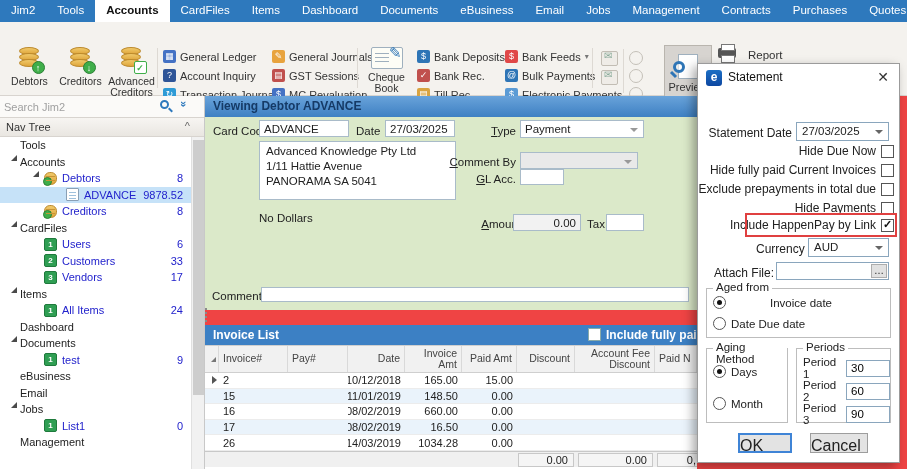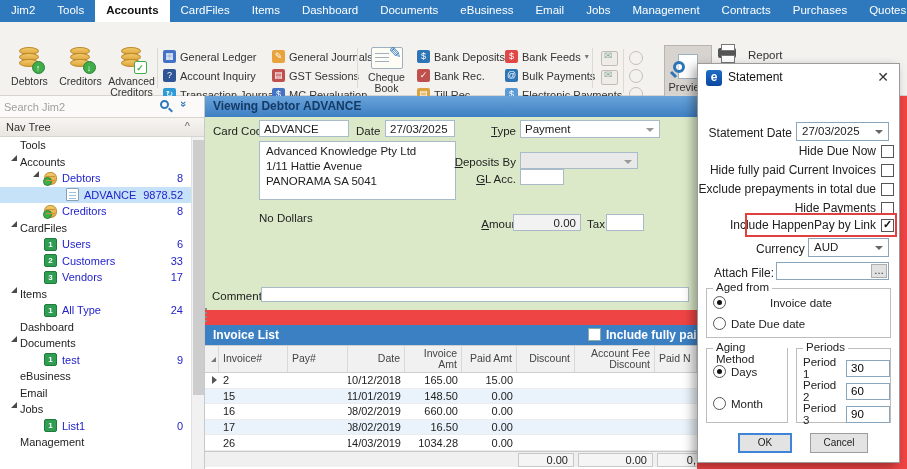--- a/index.html
+++ b/index.html
@@ -177,22 +177,22 @@
   .rad { width:13px; height:13px; border:1px solid #555; border-radius:50%; margin-right:5px; position:relative;
          flex:none; background:#fff; }
   .rad.on::after { content:""; position:absolute; left:3px; top:3px; width:5px; height:5px; border-radius:50%;
                    background:#111; }
   .period-row { position:absolute; display:flex; align-items:center; font-size:11.5px; }
   .period-input { width:44px; height:17px; border:1px solid #8aa6bd; font-size:11.5px; padding:1px 4px;
                   margin-left:6px; font-family:"Liberation Sans",sans-serif; outline:none; }
   #attach-input { position:absolute; border:1px solid #8aa6bd; background:#fff; height:18px; }
   #attach-btn { position:absolute; width:16px; height:14px; background:#e1e1e1; border:1px solid #adadad;
                 font-size:10px; text-align:center; line-height:11px; cursor:default; }
-  .dlg-btn { position:absolute; height:20px; background:#e3e3e3; border:1px solid #9d9d9d; font-size:10px;
-             text-align:center; padding-top:3px; cursor:default; }
+  .dlg-btn { position:absolute; height:20px; background:#e3e3e3; border:1px solid #9d9d9d; font-size:16px;
+             padding-top:3px; cursor:default; }
   #ok-btn { border:2px solid #3f84d6; padding-top:2px; }
 </style>
 </head>
 <body>
 
 <div id="app">
 
   <div id="menubar">
       <div class="menu-tab">Jim2</div>
       <div class="menu-tab">Tools</div>
@@ -405,21 +405,21 @@
         </div>
         <div class="tree-row" style="padding-left: 10px;">
           <span class="tw">
             <span class="tri-exp"></span>
           </span>
           <span class="lbl">Items</span>
         </div>
         <div class="tree-row" style="padding-left: 32px;">
           <span class="tw"></span>
           <span class="ti ti-list">1</span>
-          <span class="lbl blue">All Type</span>
+          <span class="lbl blue">All Items</span>
           <span class="tree-count">24</span>
         </div>
         <div class="tree-row" style="padding-left: 10px;">
           <span class="tw"></span>
           <span class="lbl">Dashboard</span>
         </div>
         <div class="tree-row" style="padding-left: 10px;">
           <span class="tw">
             <span class="tri-exp"></span>
           </span>
@@ -468,30 +468,30 @@
     </div>
 
   <div id="view-header">Viewing Debtor ADVANCE</div>
   <div id="green-panel"></div>
 
   <span class="flabel" style="left:213px;top:125px">Card Code</span>
   <input class="fbox" style="left: 259px; top: 120px; width: 90px; height: 17px;" value="ADVANCE">
   <span class="flabel" style="left:356px;top:125px">Date</span>
   <input class="fbox" style="left: 385px; top: 120px; width: 70px; height: 17px;" value="27/03/2025">
   <span class="flabel r uf" style="left:466px;top:125px;width:50px;display:inline-block">Type</span>
-  <div class="fcombo" style="left:520px;top:120px;width:140px;height:18px">
+  <div class="fcombo" style="left:520px;top:120px;width:124px;height:18px">
     <span>Payment</span>
     <span class="combo-chev"></span>
   </div>
 
   <div class="fbox" id="address-box" style="left:259px;top:141px;width:197px;height:59px">Advanced Knowledge Pty Ltd
 1/11 Hattie Avenue
 PANORAMA SA 5041</div>
 
-  <span class="flabel r uf" style="left:440px;top:156px;width:76px;display:inline-block">Deposits By</span>
+  <span class="flabel r uf" style="left:440px;top:156px;width:76px;display:inline-block">Comment By</span>
   <div class="fcombo disabled" style="left:520px;top:152px;width:118px;height:17px">
     <span class="combo-chev"></span>
   </div>
   <span class="flabel r uf" style="left:456px;top:173px;width:60px;display:inline-block">GL Acc.</span>
   <input class="fbox" style="left: 520px; top: 169px; width: 44px; height: 16px;">
 
   <span class="flabel" style="left:259px;top:212px">No Dollars</span>
 
   <span class="flabel r uf" style="left:453px;top:218px;width:68px;display:inline-block">Amount</span>
   <input class="fbox" style="left: 513px; top: 214px; width: 68px; height: 17px; text-align: right; background: rgb(242, 242, 242);" value="0.00">

